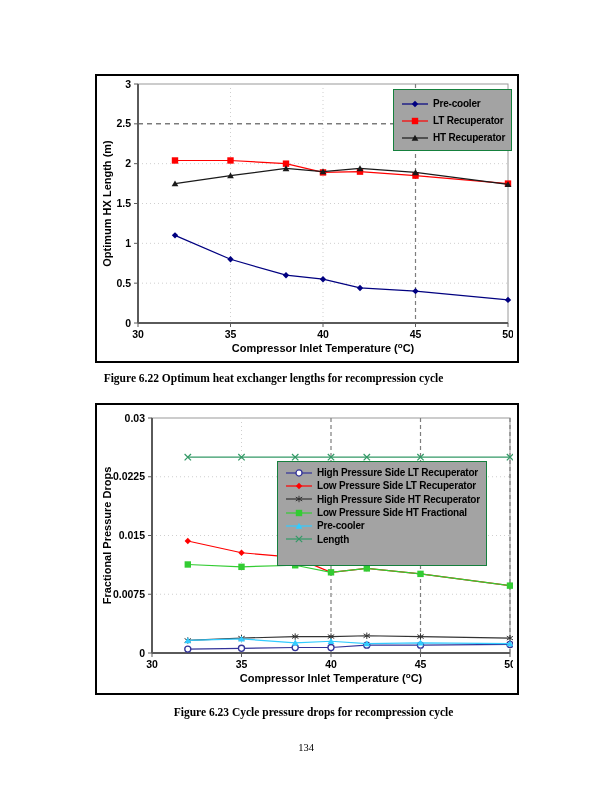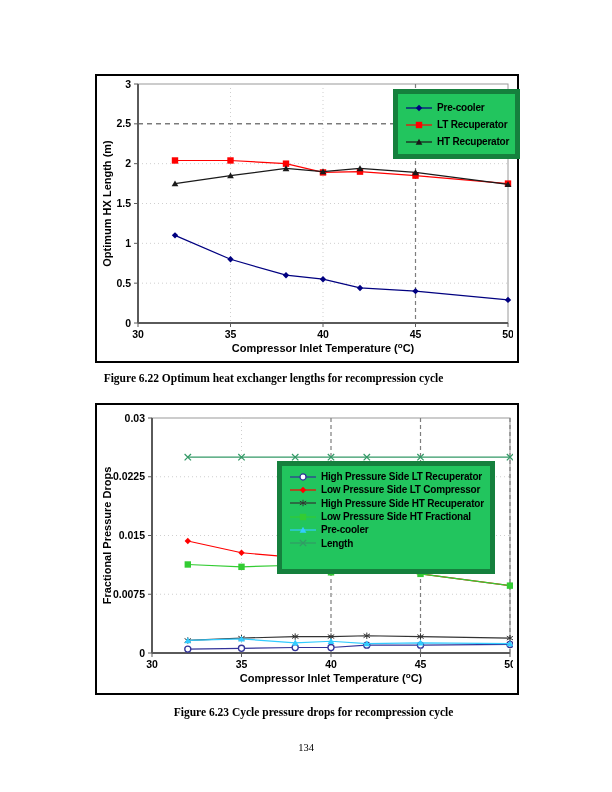--- a/index.html
+++ b/index.html
@@ -21,22 +21,22 @@
   #figure-1{top:74px;height:285px;}
   #figure-2{top:403px;height:288px;}
   .figure-box svg{display:block;}
   svg text{
     font-family:"Liberation Sans",sans-serif;
     font-weight:bold;
     fill:#000;
   }
   .legend{
     position:absolute;
-    background:#22c55e;
-    border:5px solid #15803d;
+    background:#a3a3a3;
+    border:1px solid #15803d;
     z-index:5;
   }
   #legend-1{left:296px;top:13px;padding:5px 6px 4px 7px;}
   #legend-2{left:180px;top:56px;padding:4px 6px 19px 7px;}
   .legend-entry{
     display:flex;align-items:center;
     white-space:nowrap;
   }
   #legend-1 .legend-entry{height:17px;}
   #legend-2 .legend-entry{height:13.3px;}
@@ -313,21 +313,21 @@
             <line x1="1" y1="5" x2="27" y2="5" stroke="#333399" stroke-width="1.2"></line>
             <circle cx="14" cy="5" r="3.04" fill="#ffffff" stroke="#333399" stroke-width="1.3"></circle>
           </svg>
           <span class="legend-label">High Pressure Side LT Recuperator</span>
         </div>
         <div class="legend-entry">
           <svg width="28" height="10">
             <line x1="1" y1="5" x2="27" y2="5" stroke="#ff0000" stroke-width="1.2"></line>
             <polygon points="14,1.7999999999999998 17.2,5 14,8.2 10.8,5" fill="#ff0000"></polygon>
           </svg>
-          <span class="legend-label">Low Pressure Side LT Compressor</span>
+          <span class="legend-label">Low Pressure Side LT Recuperator</span>
         </div>
         <div class="legend-entry">
           <svg width="28" height="10">
             <line x1="1" y1="5" x2="27" y2="5" stroke="#333333" stroke-width="1.2"></line>
             <g>
               <line x1="14" y1="1.7999999999999998" x2="14" y2="8.2" stroke="#333333" stroke-width="1"></line>
               <line x1="10.8" y1="3.08" x2="17.2" y2="6.92" stroke="#333333" stroke-width="1"></line>
               <line x1="10.8" y1="6.92" x2="17.2" y2="3.08" stroke="#333333" stroke-width="1"></line>
             </g>
           </svg>

